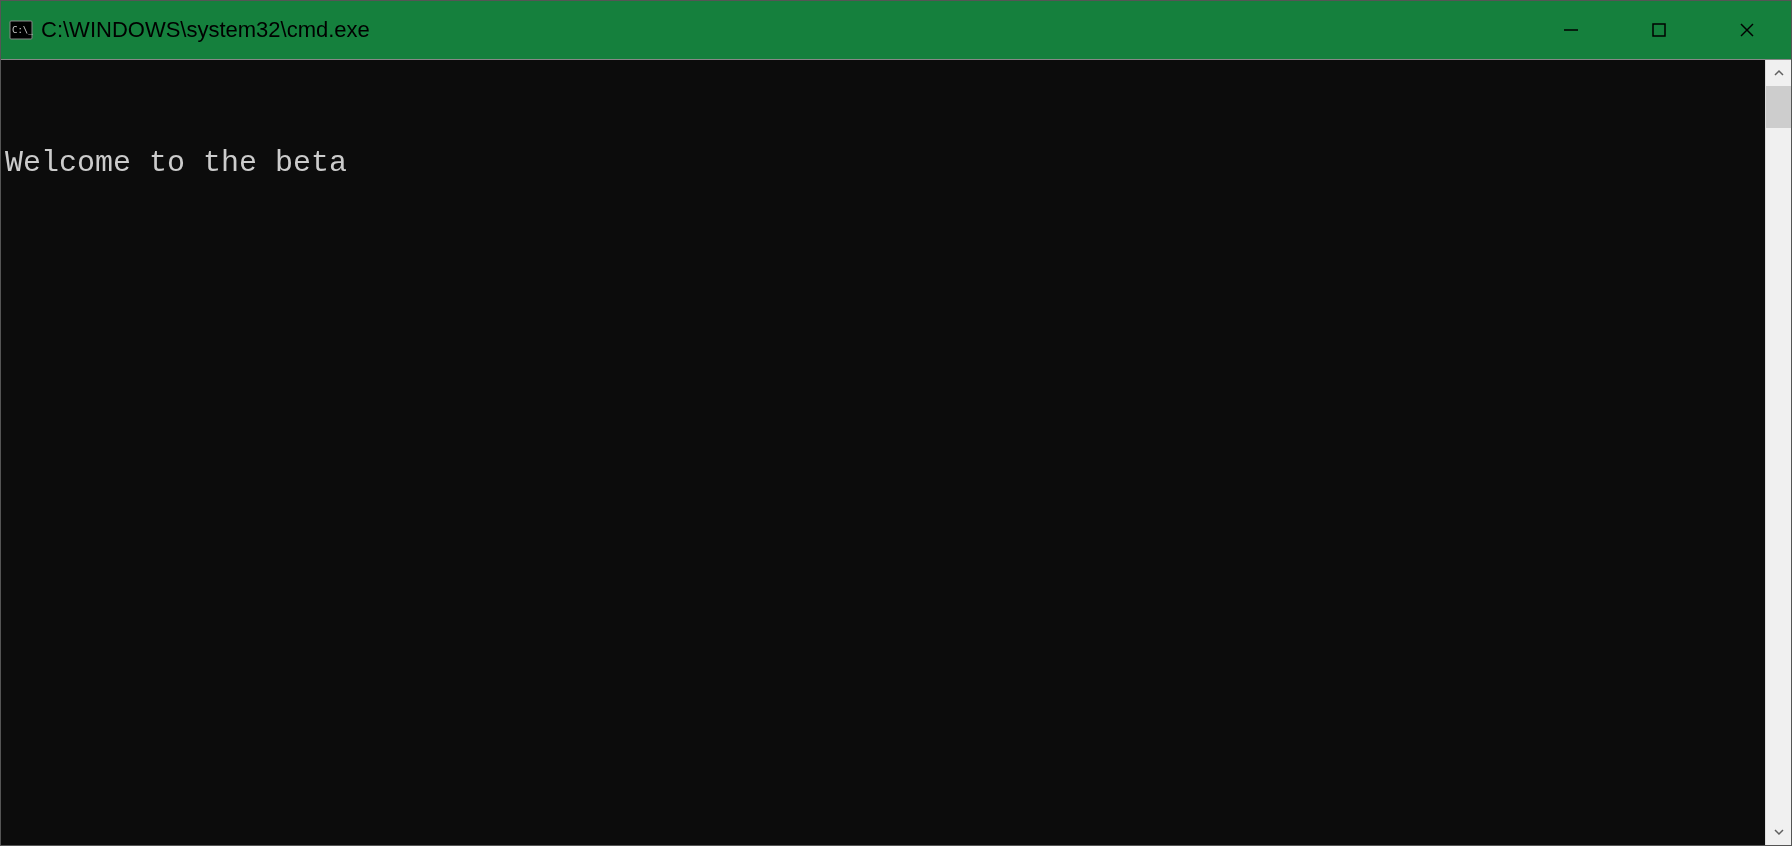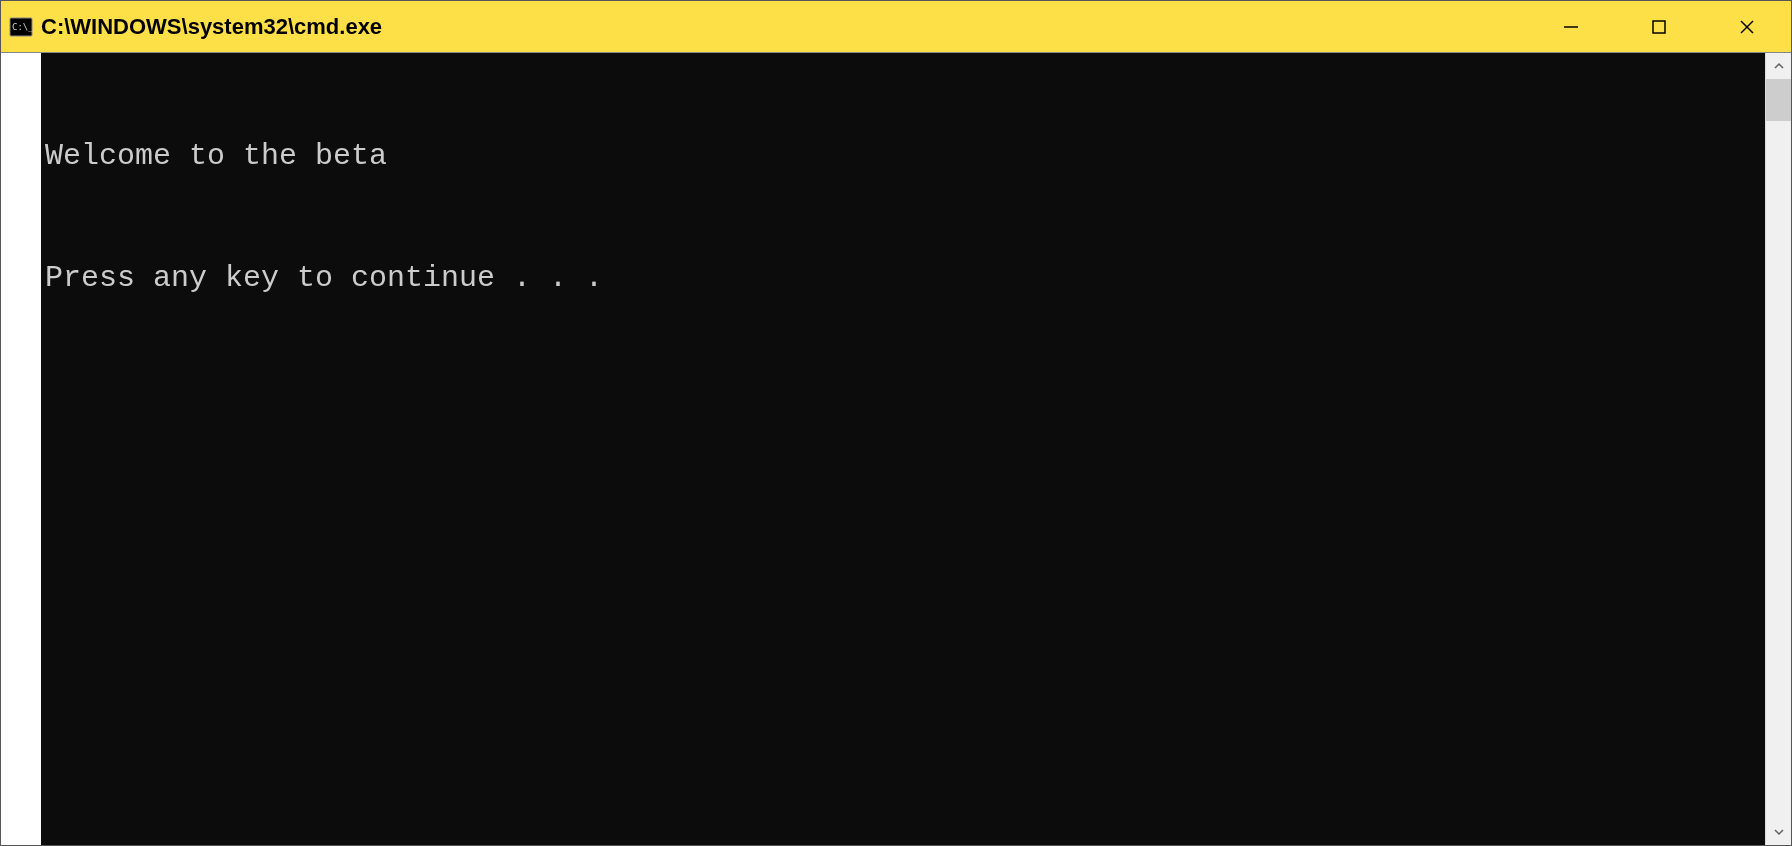--- a/index.html
+++ b/index.html
@@ -16,22 +16,22 @@
     }
     .window {
       width: 100%;
       height: 100%;
       border: 1px solid #555;
       display: flex;
       flex-direction: column;
       background: #ffffff;
     }
     .titlebar {
-      height: 52px;
-      background: #fde047;
+      height: 59px;
+      background: #15803d;
       display: flex;
       align-items: center;
       justify-content: space-between;
       padding-left: 8px;
       border-bottom: 1px solid #888;
     }
     .titlebar-left {
       display: flex;
       align-items: center;
       gap: 8px;
@@ -39,21 +39,20 @@
     .app-icon {
       width: 24px;
       height: 24px;
       display: flex;
       align-items: center;
       justify-content: center;
     }
     .title-text {
       font-size: 22px;
       color: #000;
-      font-weight: bold;
     }
     .titlebar-right {
       display: flex;
       height: 100%;
     }
     .win-btn {
       width: 88px;
       height: 100%;
       display: flex;
       align-items: center;
@@ -62,21 +61,20 @@
     }
     .win-btn svg {
       stroke: #000;
       stroke-width: 1.5;
       fill: none;
     }
     .content-wrap {
       flex: 1;
       display: flex;
       overflow: hidden;
-      margin-left: 40px;
     }
     .console {
       flex: 1;
       background: #0c0c0c;
       color: #cccccc;
       font-family: Consolas, "Courier New", monospace;
       font-size: 30px;
       line-height: 1.35;
       padding: 2px 4px;
       white-space: pre;
@@ -142,21 +140,20 @@
             <line x1="3" y1="3" x2="15" y2="15"></line>
             <line x1="15" y1="3" x2="3" y2="15"></line>
           </svg>
       </div>
     </div>
   </div>
 
   <div class="content-wrap">
     <div class="console">
       <div>Welcome to the beta</div>
-      <div>Press any key to continue . . .</div>
     </div>
     <div class="scrollbar">
       <div class="scroll-arrow">
         <svg width="12" height="12" viewBox="0 0 12 12">
             <path d="M2 8 L6 4 L10 8" fill="none" stroke="#606060" stroke-width="1.5"></path>
           </svg>
       </div>
       <div class="scroll-track">
         <div class="scroll-thumb"></div>
       </div>

